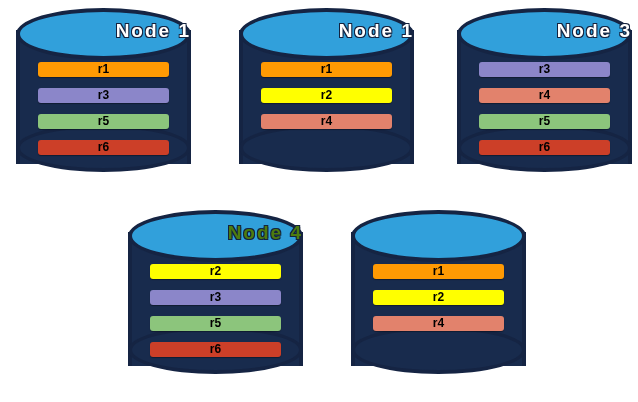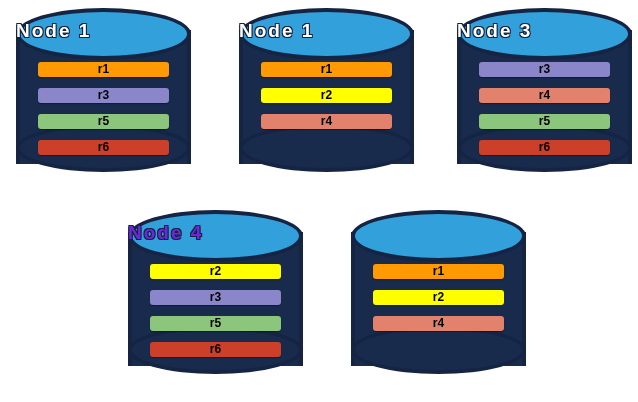--- a/index.html
+++ b/index.html
@@ -62,21 +62,21 @@
     border: 4px solid #152443;
     border-radius: 50%;
     box-sizing: border-box;
     z-index: 3;
   }
   .node-title {
     position: absolute;
     left: 4px;
     top: 14px;
     width: 175px;
-    text-align: left;
+    text-align: right;
     color: #ffffff;
     font-size: 19px;
     font-weight: bold;
     letter-spacing: 2px;
     z-index: 4;
     text-shadow: 1px 1px 0 #14233f, -1px 1px 0 #14233f,
                  1px -1px 0 #14233f, -1px -1px 0 #14233f;
     white-space: nowrap;
   }
 
@@ -137,21 +137,21 @@
         <div class="record" style="background: rgb(139, 134, 201); color: rgb(0, 0, 0);">r3</div>
         <div class="record" style="background: rgb(226, 130, 108); color: rgb(0, 0, 0);">r4</div>
         <div class="record" style="background: rgb(140, 197, 124); color: rgb(0, 0, 0);">r5</div>
         <div class="record" style="background: rgb(204, 63, 40); color: rgb(0, 0, 0);">r6</div>
       </div>
     </div>
     <div class="node" style="left: 124px; top: 208px;">
       <div class="cyl-body" style="background: rgb(24, 43, 77); border-left-color: rgb(21, 36, 67); border-right-color: rgb(21, 36, 67);"></div>
       <div class="cyl-bottom" style="background: rgb(24, 43, 77); border-color: rgb(21, 36, 67);"></div>
       <div class="cyl-top" style="background: rgb(49, 160, 219); border-color: rgb(21, 36, 67);"></div>
-      <div class="node-title" style="color: #6d28d9;">Node 4</div>
+      <div class="node-title" style="color: #4d7c0f;">Node 4</div>
       <div class="records">
         <div class="record" style="background: rgb(255, 255, 0); color: rgb(0, 0, 0);">r2</div>
         <div class="record" style="background: rgb(139, 134, 201); color: rgb(0, 0, 0);">r3</div>
         <div class="record" style="background: rgb(140, 197, 124); color: rgb(0, 0, 0);">r5</div>
         <div class="record" style="background: rgb(204, 63, 40); color: rgb(0, 0, 0);">r6</div>
       </div>
     </div>
     <div class="node" style="left: 347px; top: 208px;">
       <div class="cyl-body" style="background: rgb(24, 43, 77); border-left-color: rgb(21, 36, 67); border-right-color: rgb(21, 36, 67);"></div>
       <div class="cyl-bottom" style="background: rgb(24, 43, 77); border-color: rgb(21, 36, 67);"></div>

